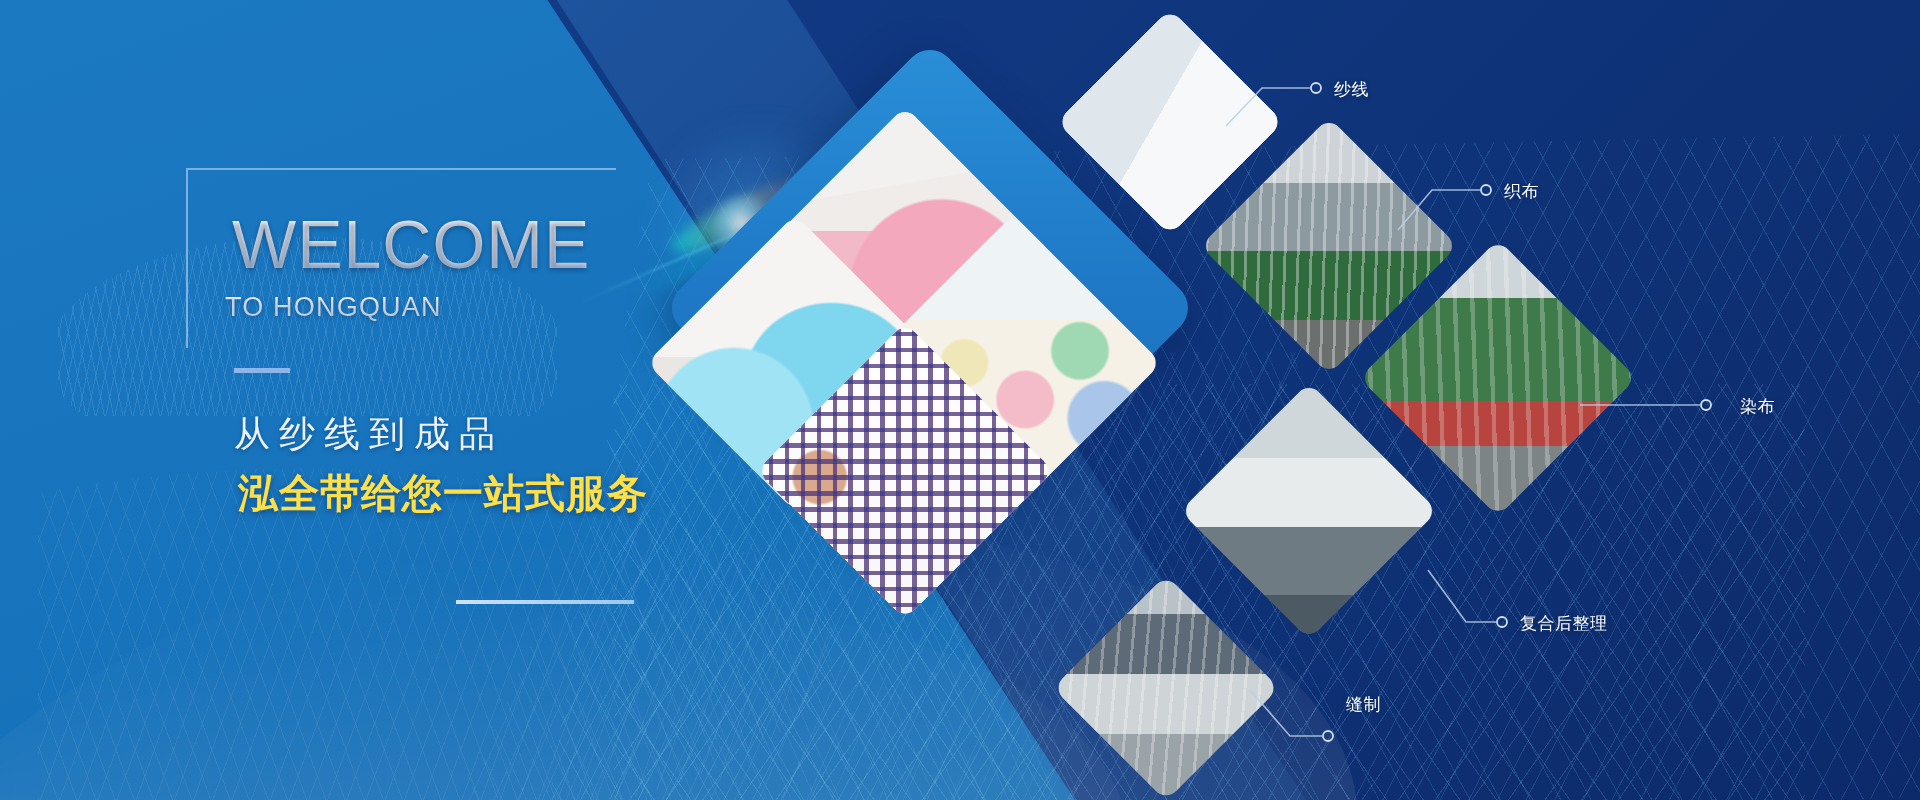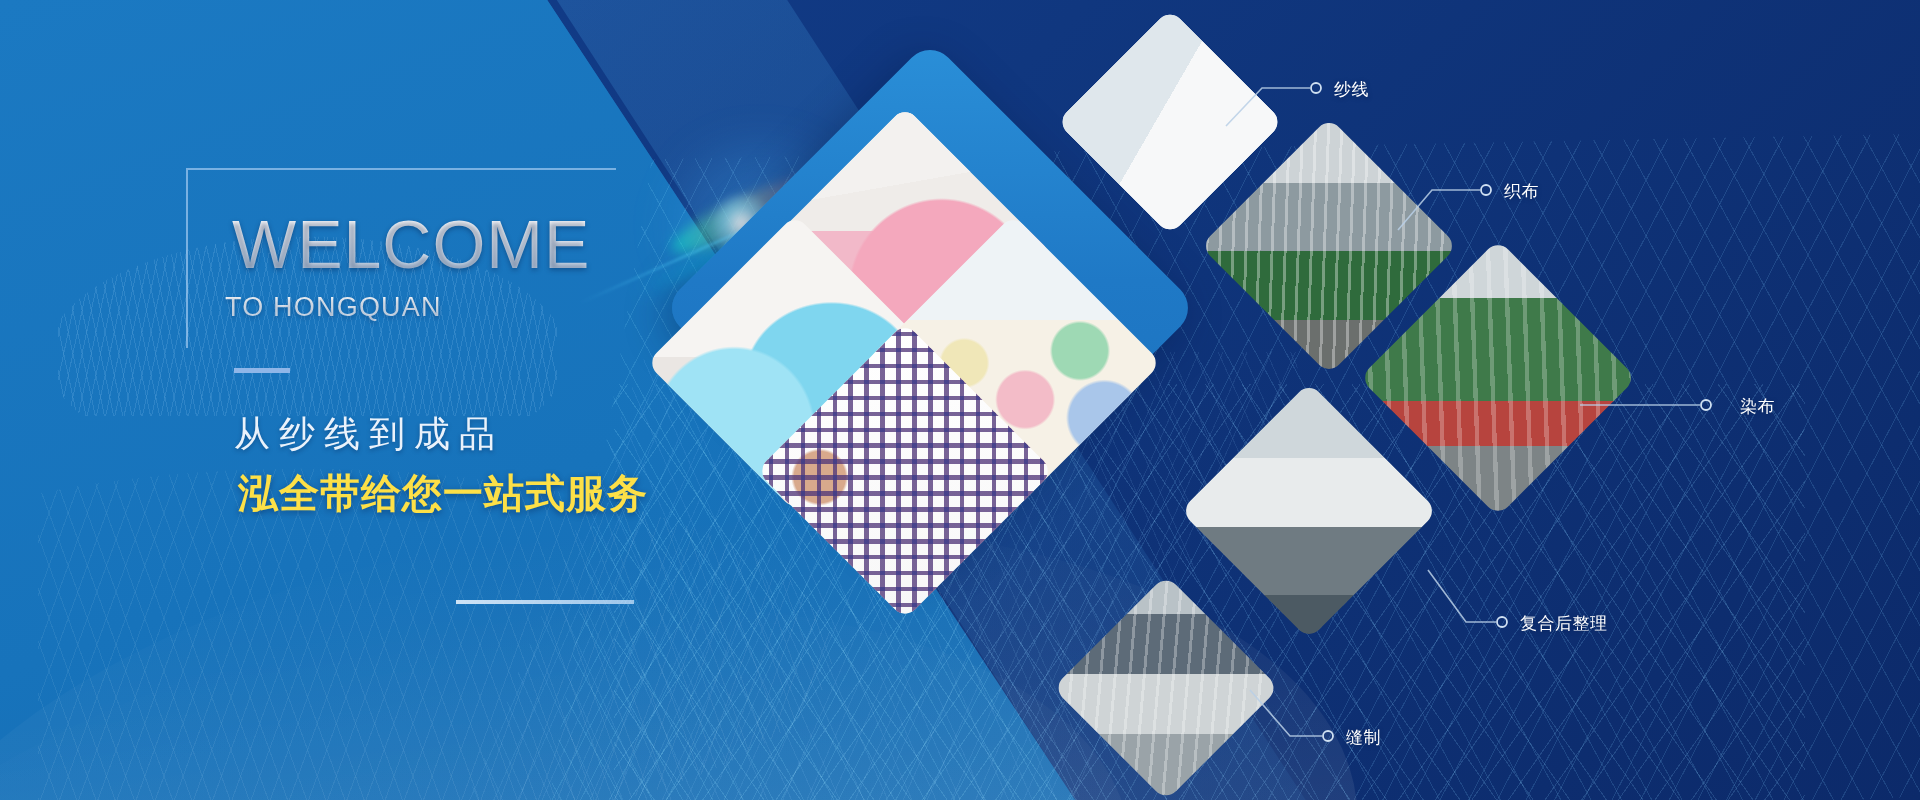--- a/index.html
+++ b/index.html
@@ -270,15 +270,15 @@
     <path class="conn" d="M1428,570 L1466,622 L1496,622"></path>
       <circle class="node" cx="1502" cy="622" r="5"></circle>
     <path class="conn" d="M1250,690 L1290,736 L1322,736"></path>
       <circle class="node" cx="1328" cy="736" r="5"></circle>
   </svg>
 
   <div class="lbl" style="left:1334px;top:78px;">纱线</div>
   <div class="lbl" style="left:1504px;top:180px;">织布</div>
   <div class="lbl" style="left:1724px;top:395px;margin-left:16px;">染布</div>
   <div class="lbl" style="left:1520px;top:612px;">复合后整理</div>
-  <div class="lbl" style="left:1346px;top:726px;font-family:Liberation Mono, monospace;">缝制</div>
+  <div class="lbl" style="left:1346px;top:693px;font-family:Liberation Mono, monospace;">缝制</div>
 
 </div>
 
 </body></html>

